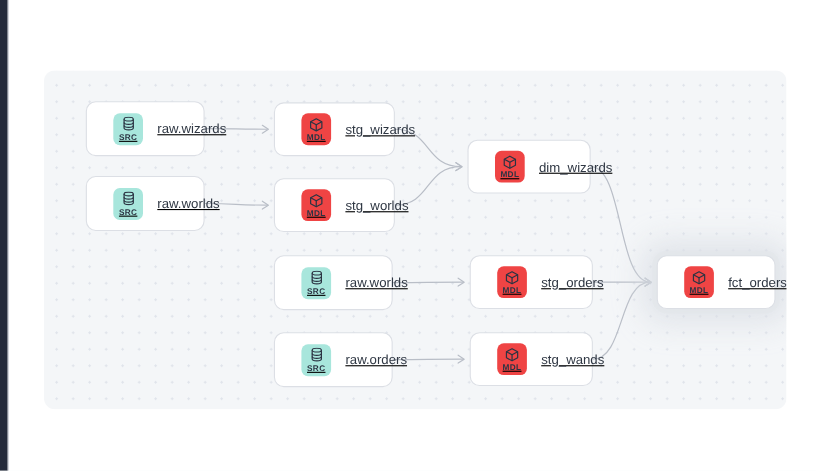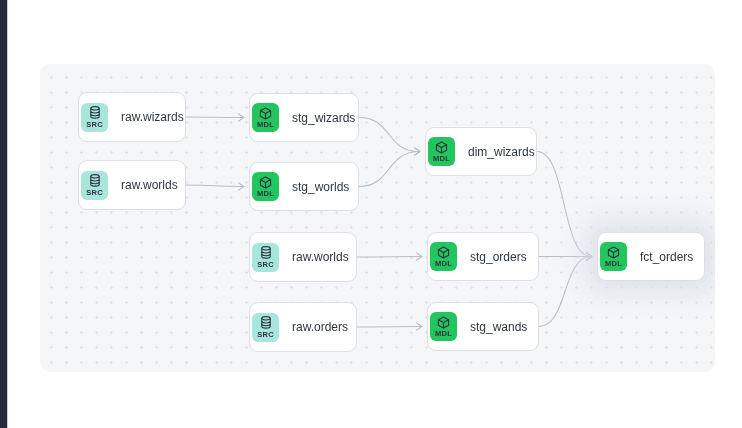--- a/index.html
+++ b/index.html
@@ -38,36 +38,37 @@
 
   
   .node{
     position:absolute;
     background:#ffffff;
     border:1px solid #dcdfe5;
     border-radius:9px;
     display:flex;
     align-items:center;
     box-sizing:border-box;
-    padding:0 2px;
+    padding:0 24px;
     gap:13px;
+    text-decoration:underline;
   }
   .node.highlight{
     box-shadow:0 0 0 4px rgba(226,229,234,.55), 0 0 26px 14px rgba(219,223,230,.75);
   }
   .badge{
     width:27px;height:29px;
     border-radius:6px;
     display:flex;flex-direction:column;
     align-items:center;justify-content:center;
     flex:0 0 auto;
     line-height:1;
   }
   .badge.src{background:#a8e6dc;}
-  .badge.mdl{background:#22c55e;}
+  .badge.mdl{background:#ef4444;}
   .badge svg{display:block;}
   .badge-text{
     font-size:7.5px;
     font-weight:700;
     color:#2b3443;
     letter-spacing:.3px;
     margin-top:1.5px;
   }
   .node-label{
     font-size:12px;

